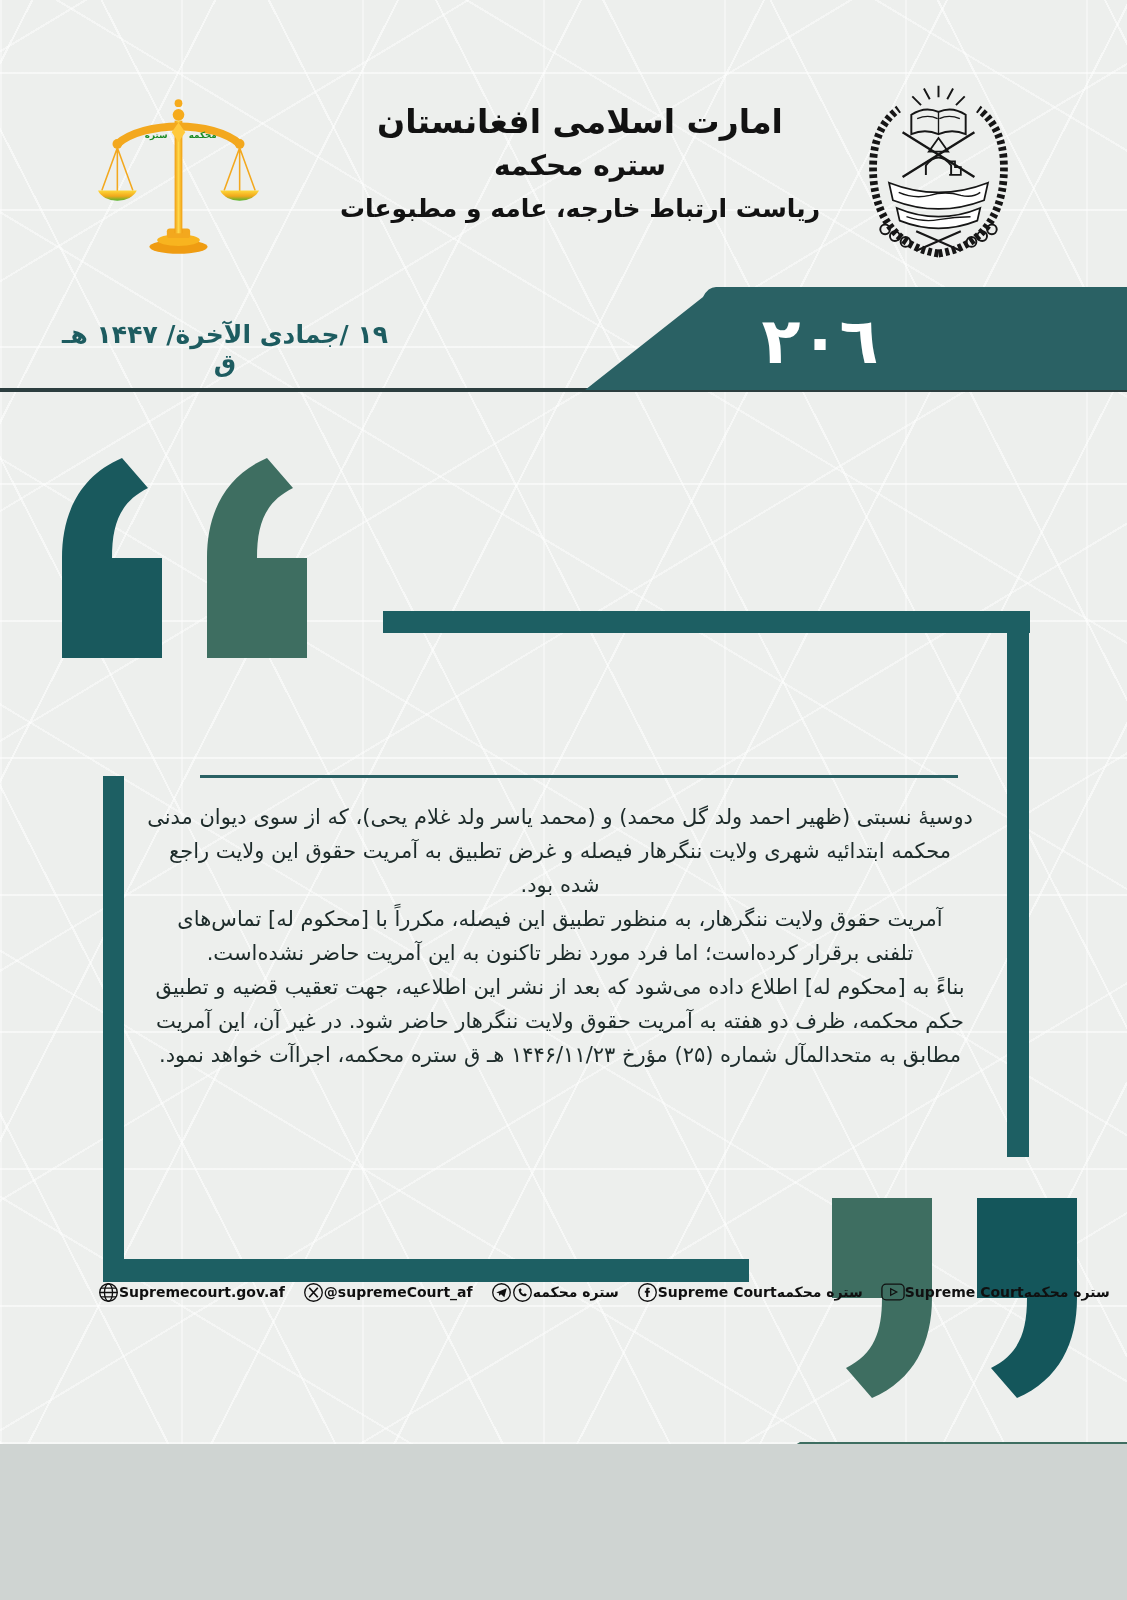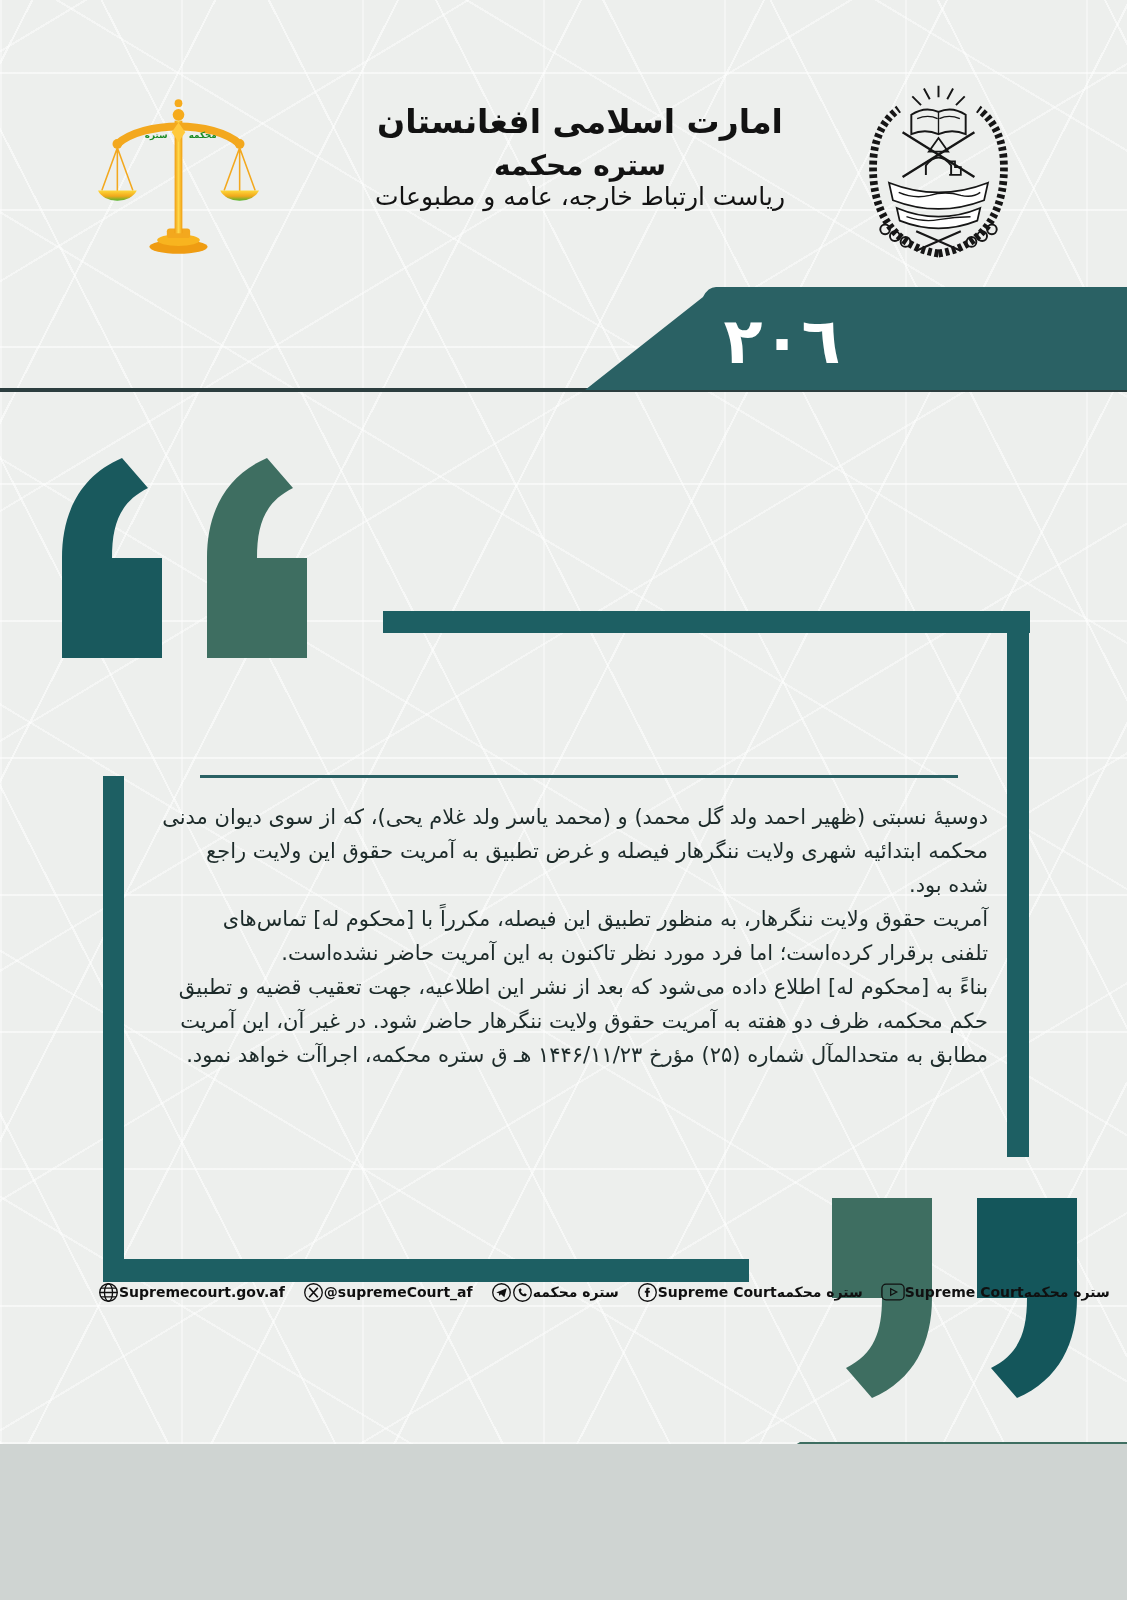--- a/index.html
+++ b/index.html
@@ -17,27 +17,27 @@
       repeating-linear-gradient(-63deg,rgba(255,255,255,.55) 0 2px, transparent 2px 163px),
       repeating-linear-gradient(31deg, rgba(255,255,255,.45) 0 2px, transparent 2px 211px),
       repeating-linear-gradient(-31deg,rgba(255,255,255,.45) 0 2px, transparent 2px 197px);
   }
   .abs{position:absolute;}
   
   .scales{left:96px;top:92px;width:165px;height:168px;}
   .hdr-center{left:300px;top:102px;width:560px;text-align:center;direction:rtl;color:#121212;}
   .hdr-callig{font-size:33px;font-weight:bold;letter-spacing:-1px;}
   .hdr-court{font-size:28px;font-weight:bold;margin-top:8px;}
-  .hdr-dir{font-size:25px;font-weight:normal;margin-top:0;}
+  .hdr-dir{font-size:25px;font-weight:bold;margin-top:12px;}
   .emblem{left:856px;top:80px;width:165px;height:188px;}
   
   .rule{left:0;top:388px;width:1127px;height:4px;background:#2c3e3f;}
   .issue-shape{left:585px;top:287px;width:542px;height:103px;}
   .issue-num{
-    left:657px;top:299px;width:250px;height:84px;line-height:84px;
+    left:695px;top:299px;width:250px;height:84px;line-height:84px;
     text-align:center;color:#ffffff;font-size:64px;font-weight:bold;
   }
   .issue-date{
     left:55px;top:320px;width:340px;text-align:center;direction:rtl;
     color:#1d5c60;font-weight:bold;font-size:25px;
   }
   
   .quote-open{left:62px;top:458px;width:245px;height:200px;}
   .quote-close{left:832px;top:1198px;width:245px;height:200px;}
   .bar{background:#1d5f63;}
@@ -45,21 +45,21 @@
   .bar-right{left:1007px;top:611px;width:22px;height:546px;}
   .bar-left{left:103px;top:776px;width:21px;height:506px;}
   .bar-bottom{left:103px;top:1259px;width:646px;height:23px;}
   .divider{left:200px;top:775px;width:758px;height:3px;background:#2a6164;}
   
   .title{
     left:120px;top:650px;width:900px;direction:rtl;text-align:center;
     color:#1c5f63;font-weight:bold;font-size:26px;line-height:44px;white-space:pre-line;
   }
   .body-text{
-    left:116px;top:800px;width:872px;direction:rtl;text-align:right;
+    left:124px;top:800px;width:872px;direction:rtl;text-align:center;
     color:#1d2b2a;font-size:21px;line-height:34px;white-space:pre-line;
   }
   
   .social{
     left:98px;top:1278px;width:700px;height:28px;
     display:flex;align-items:center;gap:18px;color:#101010;
   }
   .social .grp{display:flex;align-items:center;}
   .social .lbl{font-size:14px;font-weight:bold;white-space:nowrap;}
   .social .fa{direction:rtl;}
@@ -148,20 +148,21 @@
         <path d="M62 174 L108 154 M62 154 L108 174" stroke-width="2.2"></path>
       </g>
     </g>
   </svg>
 
   <div class="abs rule"></div>
   <svg class="abs issue-shape" viewBox="0 0 542 103">
     <path d="M131 0 H542 V103 H0 L118 10 Q123 0 131 0 Z" fill="#2a6164"></path>
   </svg>
   <div class="abs issue-num">٢٠٦</div>
+  <div class="abs issue-date">۱۹ /جمادی الآخرة/ ۱۴۴۷ هـ ق</div>
 
   <svg class="abs quote-open" viewBox="0 0 245 200">
     <path d="M100 100 V200 H0 V100 C0 55 18 18 60 0 L86 30 C58 44 50 66 50 100 Z" fill="#19595d"></path>
     <path transform="translate(145,0)" d="M100 100 V200 H0 V100 C0 55 18 18 60 0 L86 30 C58 44 50 66 50 100 Z" fill="#3e6e61"></path>
   </svg>
 
   <div class="abs bar bar-top"></div>
   <div class="abs bar bar-right"></div>
   <div class="abs bar bar-left"></div>
   <div class="abs bar bar-bottom"></div>

